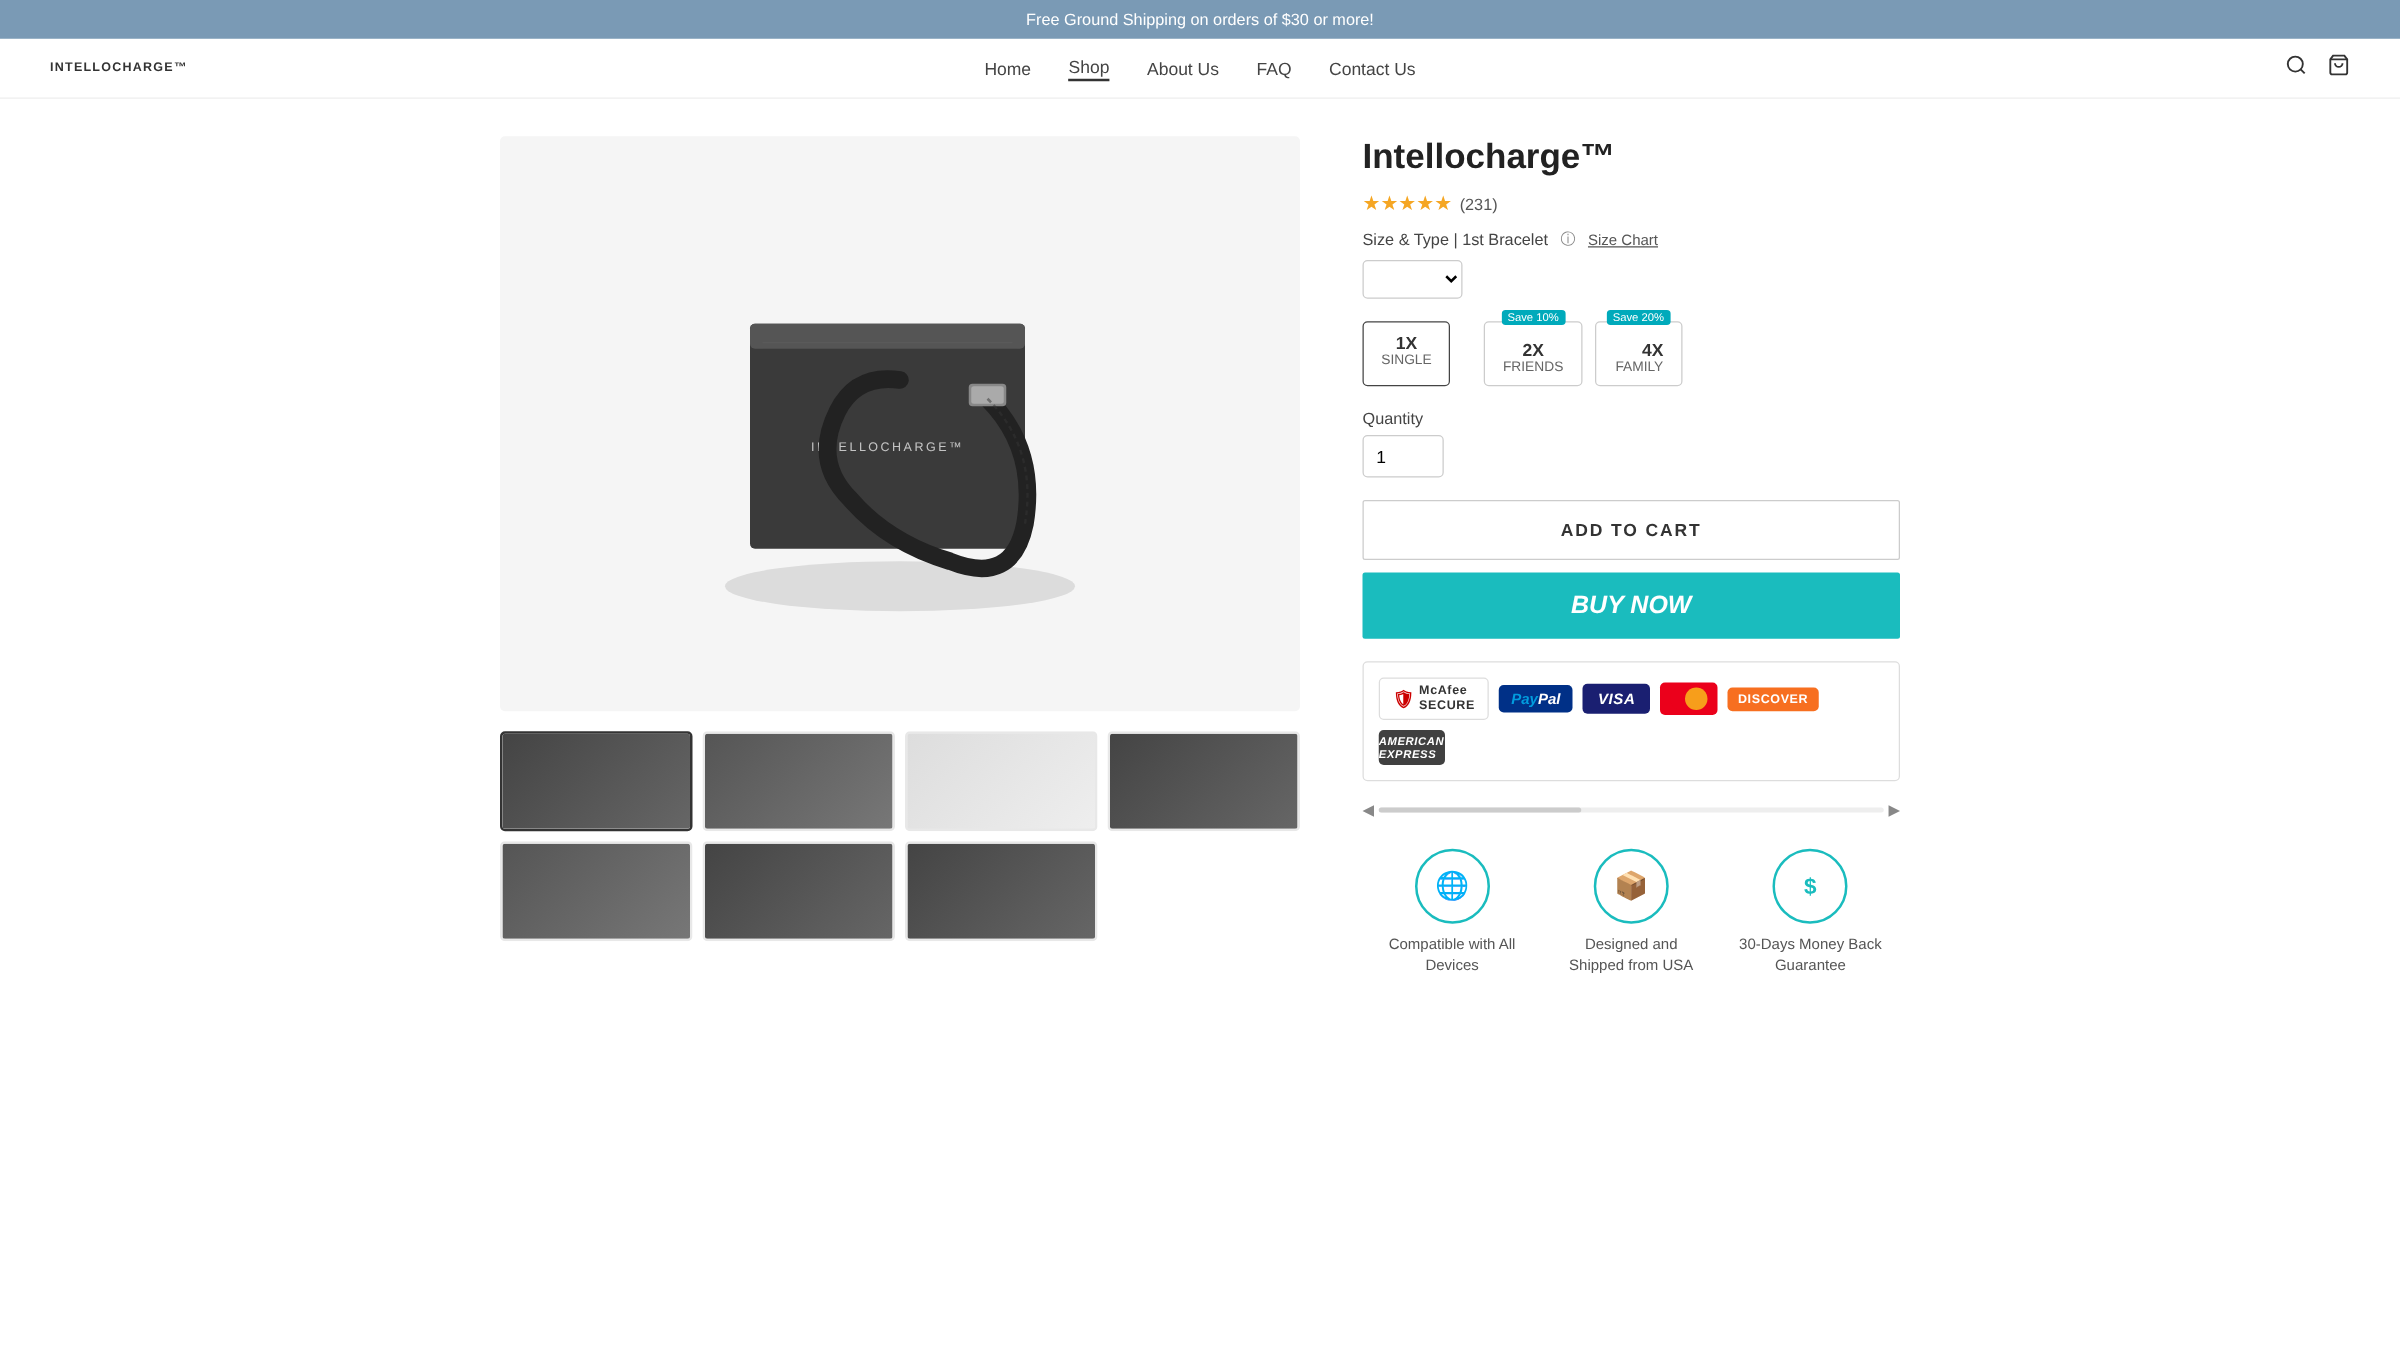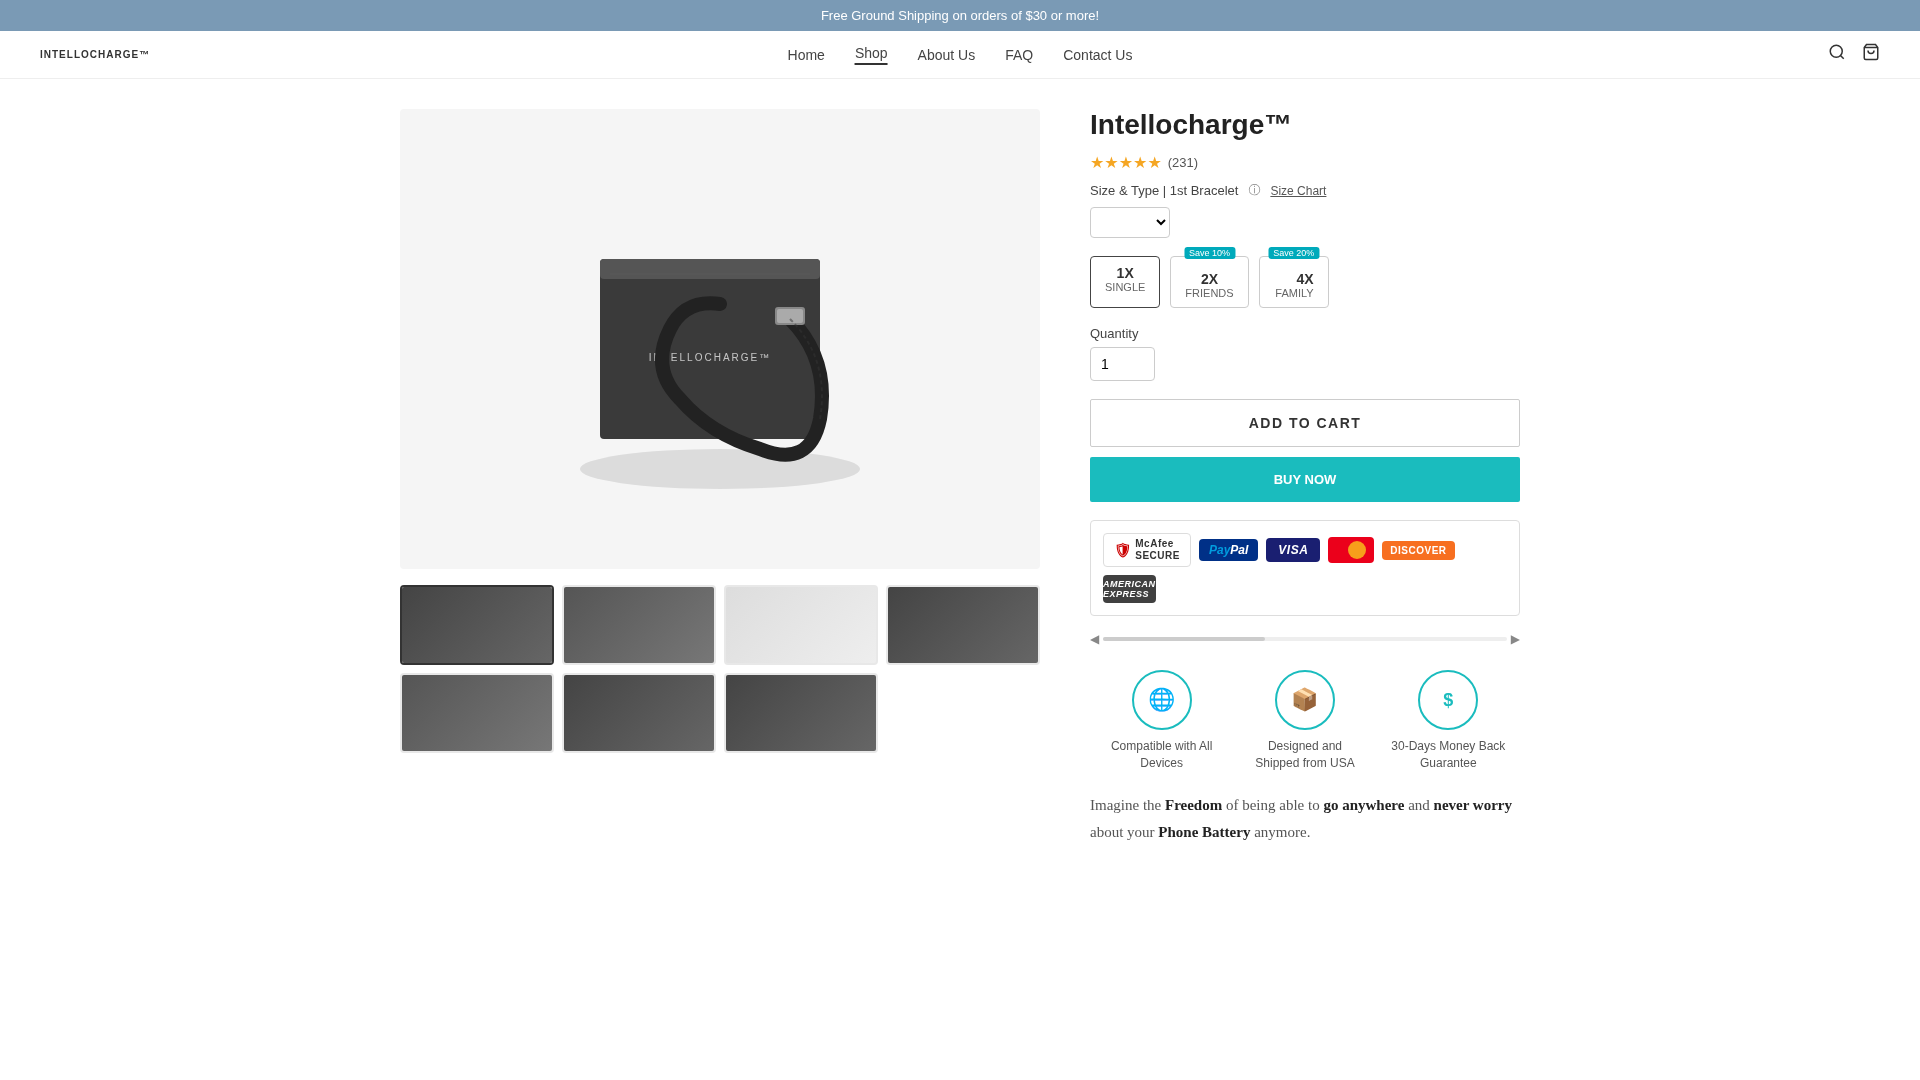--- a/index.html
+++ b/index.html
@@ -258,26 +258,27 @@
       cursor: pointer;
       border-radius: 2px;
       margin-bottom: 10px;
       text-transform: uppercase;
     }
     .btn-buy-now {
       width: 100%;
       padding: 15px;
       background: #1abcbe;
       color: #fff;
-      font-size: 13px;
+      font-size: 20px;
       font-weight: 600;
       cursor: pointer;
       border: none;
       border-radius: 2px;
       margin-bottom: 18px;
+      font-style: italic;
     }
 
     
     .payment-badges {
       border: 1px solid #ddd;
       border-radius: 4px;
       padding: 12px;
       display: flex;
       gap: 8px;
       align-items: center;
@@ -455,21 +456,21 @@
       <option value="l">L</option>
       <option value="xl">XL</option>
     </select>
 
     
     <div class="qty-options">
       <div class="qty-option selected">
         <div class="qty-main">1X</div>
         <div class="qty-sub">SINGLE</div>
       </div>
-      <div class="qty-option" style="position:relative;padding-top:14px;">
+      <div class="qty-option" style="position:relative;padding-top:14px;margin-left:17px;">
         <div class="qty-badge">Save 10%</div>
         <div class="qty-main">2X</div>
         <div class="qty-sub">FRIENDS</div>
       </div>
       <div class="qty-option" style="position:relative;padding-top:14px;text-align:right;">
         <div class="qty-badge">Save 20%</div>
         <div class="qty-main">4X</div>
         <div class="qty-sub">FAMILY</div>
       </div>
     </div>
@@ -517,18 +518,15 @@
         <div class="trust-icon-circle">📦</div>
         <div class="trust-label">Designed and Shipped from USA</div>
       </div>
       <div class="trust-item">
         <div class="trust-icon-circle" style="font-size:18px;font-weight:700;">$</div>
         <div class="trust-label">30-Days Money Back Guarantee</div>
       </div>
     </div>
 
     
-    <p class="description-text">
-      <span>Imagine the </span><span class="bold">Freedom</span><span> of being able to </span><span class="bold">go anywhere</span><span> and </span><span class="bold">never worry</span><span> about your </span><span class="bold">Phone Battery</span><span> anymore.</span>
-    </p>
   </div>
 
 </div>
 
 </body></html>

